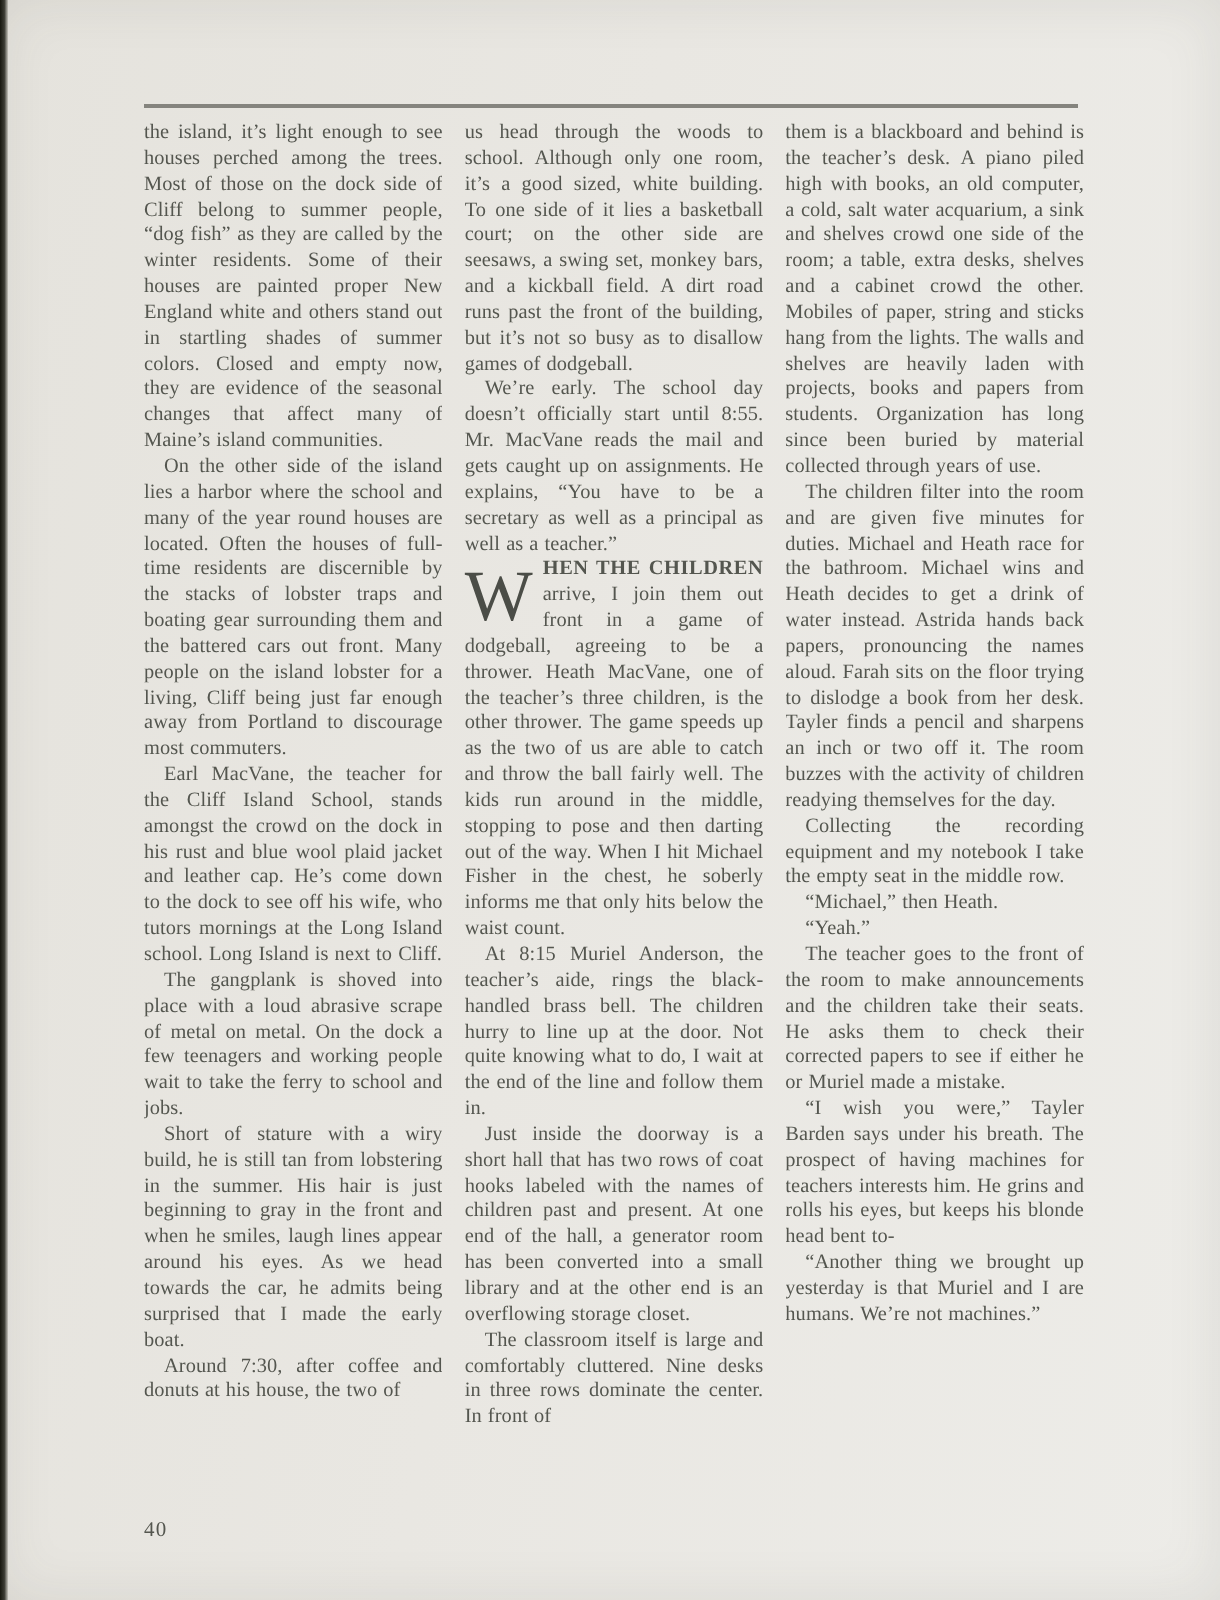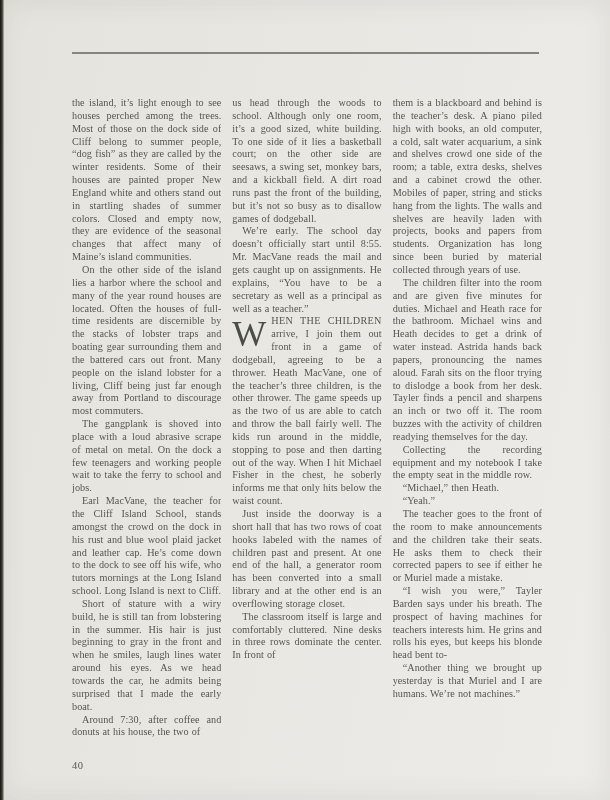--- a/index.html
+++ b/index.html
@@ -32,21 +32,20 @@
     background: #85847e;
   }
   .columns {
     position: absolute;
     left: 72px;
     top: 61px;
     width: 470px;
     height: 700px;
     display: flex;
     gap: 11px;
-    margin-top: 36px;
   }
   .col {
     flex: 1 1 0;
     overflow: hidden;
     hyphens: auto;
     -webkit-hyphens: auto;
   }
   p.para {
     margin: 0;
     font-size: 10.2px;
@@ -59,21 +58,21 @@
   }
   p.indent { text-indent: 10px; }
   .dropcap {
     float: left;
     font-size: 36px;
     line-height: 37px;
     height: 37px;
     margin: 1px 5px 0 0;
     color: #4b4d47;
   }
-  .lead-caps { letter-spacing: 0.3px; }
+  .lead-caps { letter-spacing: 0.3px; font-weight: bold; }
   .page-number {
     position: absolute;
     left: 72px;
     width: 470px;
     top: 760px;
     font-size: 10.5px;
     letter-spacing: 0.6px;
     color: #54564f;
   }
 </style>
@@ -82,30 +81,31 @@
 
 <div class="scan">
   <div class="left-edge"></div>
   <div class="top-rule"></div>
 
   <div class="columns">
 
     <div class="col">
       <p class="para">the island, it’s light enough to see houses perched among the trees. Most of those on the dock side of Cliff belong to summer people, “dog fish” as they are called by the winter residents. Some of their houses are painted proper New England white and others stand out in startling shades of summer colors. Closed and empty now, they are evidence of the seasonal changes that affect many of Maine’s island communities.</p>
       <p class="para indent">On the other side of the island lies a harbor where the school and many of the year round houses are located. Often the houses of full-time residents are discernible by the stacks of lobster traps and boating gear surrounding them and the battered cars out front. Many people on the island lobster for a living, Cliff being just far enough away from Portland to discourage most commuters.</p>
+      <p class="para indent">Earl MacVane, the teacher for the Cliff Island School, stands amongst the crowd on the dock in his rust and blue wool plaid jacket and leather cap. He’s come down to the dock to see off his wife, who tutors mornings at the Long Island school. Long Island is next to Cliff.</p>
       <p class="para indent">The gangplank is shoved into place with a loud abrasive scrape of metal on metal. On the dock a few teenagers and working people wait to take the ferry to school and jobs.</p>
-      <p class="para indent">Earl MacVane, the teacher for the Cliff Island School, stands amongst the crowd on the dock in his rust and blue wool plaid jacket and leather cap. He’s come down to the dock to see off his wife, who tutors mornings at the Long Island school. Long Island is next to Cliff.</p>
-      <p class="para indent">Short of stature with a wiry build, he is still tan from lobstering in the summer. His hair is just beginning to gray in the front and when he smiles, laugh lines water around his eyes. As we head towards the car, he admits being surprised that I made the early boat.</p>
+      <p class="para indent">Short of stature with a wiry build, he is still tan from lobstering in the summer. His hair is just beginning to gray in the front and when he smiles, laugh lines appear around his eyes. As we head towards the car, he admits being surprised that I made the early boat.</p>
       <p class="para indent">Around 7:30, after coffee and donuts at his house, the two of</p>
     </div>
 
     <div class="col">
       <p class="para">us head through the woods to school. Although only one room, it’s a good sized, white building. To one side of it lies a basketball court; on the other side are seesaws, a swing set, monkey bars, and a kickball field. A dirt road runs past the front of the building, but it’s not so busy as to disallow games of dodgeball.</p>
       <p class="para indent">We’re early. The school day doesn’t officially start until 8:55. Mr. MacVane reads the mail and gets caught up on assignments. He explains, “You have to be a secretary as well as a principal as well as a teacher.”</p>
       <p class="para"><span class="dropcap">W</span><span class="lead-caps">HEN THE CHILDREN </span><span>arrive, I join them out front in a game of dodgeball, agreeing to be a thrower. Heath MacVane, one of the teacher’s three children, is the other thrower. The game speeds up as the two of us are able to catch and throw the ball fairly well. The kids run around in the middle, stopping to pose and then darting out of the way. When I hit Michael Fisher in the chest, he soberly informs me that only hits below the waist count.</span></p>
+      <p class="para indent">At 8:15 Muriel Anderson, the teacher’s aide, rings the black-handled brass bell. The children hurry to line up at the door. Not quite knowing what to do, I wait at the end of the line and follow them in.</p>
       <p class="para indent">Just inside the doorway is a short hall that has two rows of coat hooks labeled with the names of children past and present. At one end of the hall, a generator room has been converted into a small library and at the other end is an overflowing storage closet.</p>
       <p class="para indent">The classroom itself is large and comfortably cluttered. Nine desks in three rows dominate the center. In front of</p>
     </div>
 
     <div class="col">
       <p class="para">them is a blackboard and behind is the teacher’s desk. A piano piled high with books, an old computer, a cold, salt water acquarium, a sink and shelves crowd one side of the room; a table, extra desks, shelves and a cabinet crowd the other. Mobiles of paper, string and sticks hang from the lights. The walls and shelves are heavily laden with projects, books and papers from students. Organization has long since been buried by material collected through years of use.</p>
       <p class="para indent">The children filter into the room and are given five minutes for duties. Michael and Heath race for the bathroom. Michael wins and Heath decides to get a drink of water instead. Astrida hands back papers, pronouncing the names aloud. Farah sits on the floor trying to dislodge a book from her desk. Tayler finds a pencil and sharpens an inch or two off it. The room buzzes with the activity of children readying themselves for the day.</p>
       <p class="para indent">Collecting the recording equipment and my notebook I take the empty seat in the middle row.</p>
       <p class="para indent">“Michael,” then Heath.</p>
       <p class="para indent">“Yeah.”</p>

